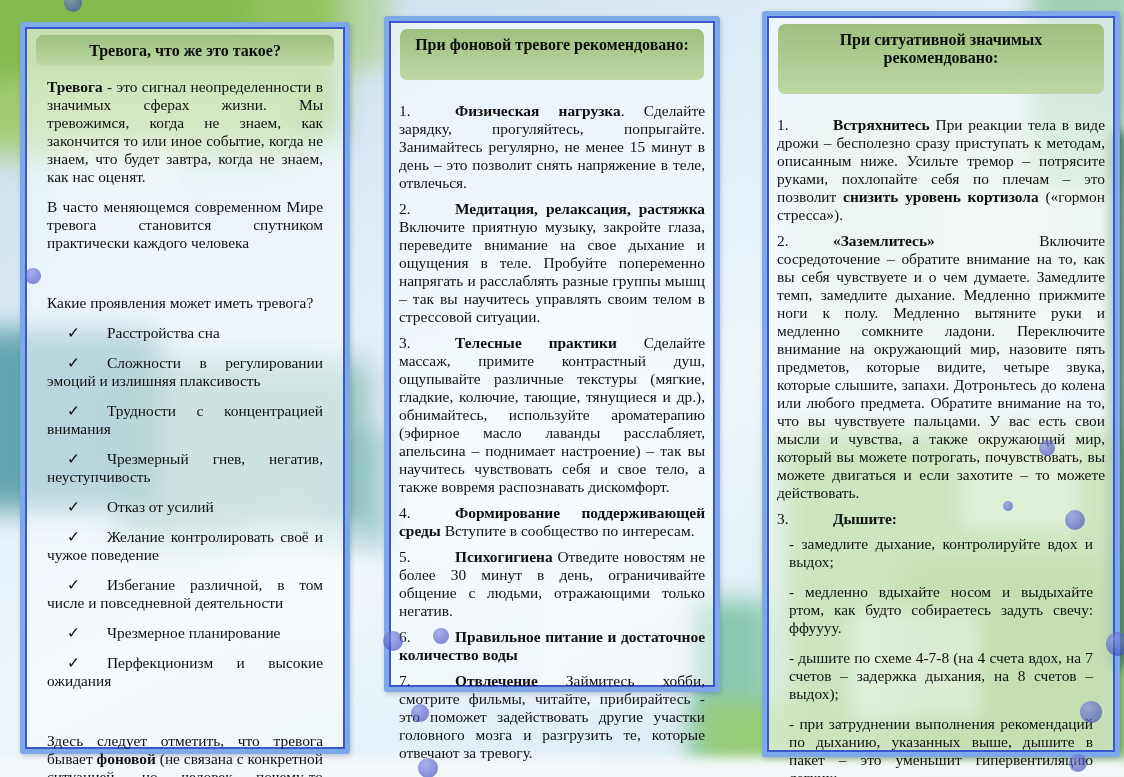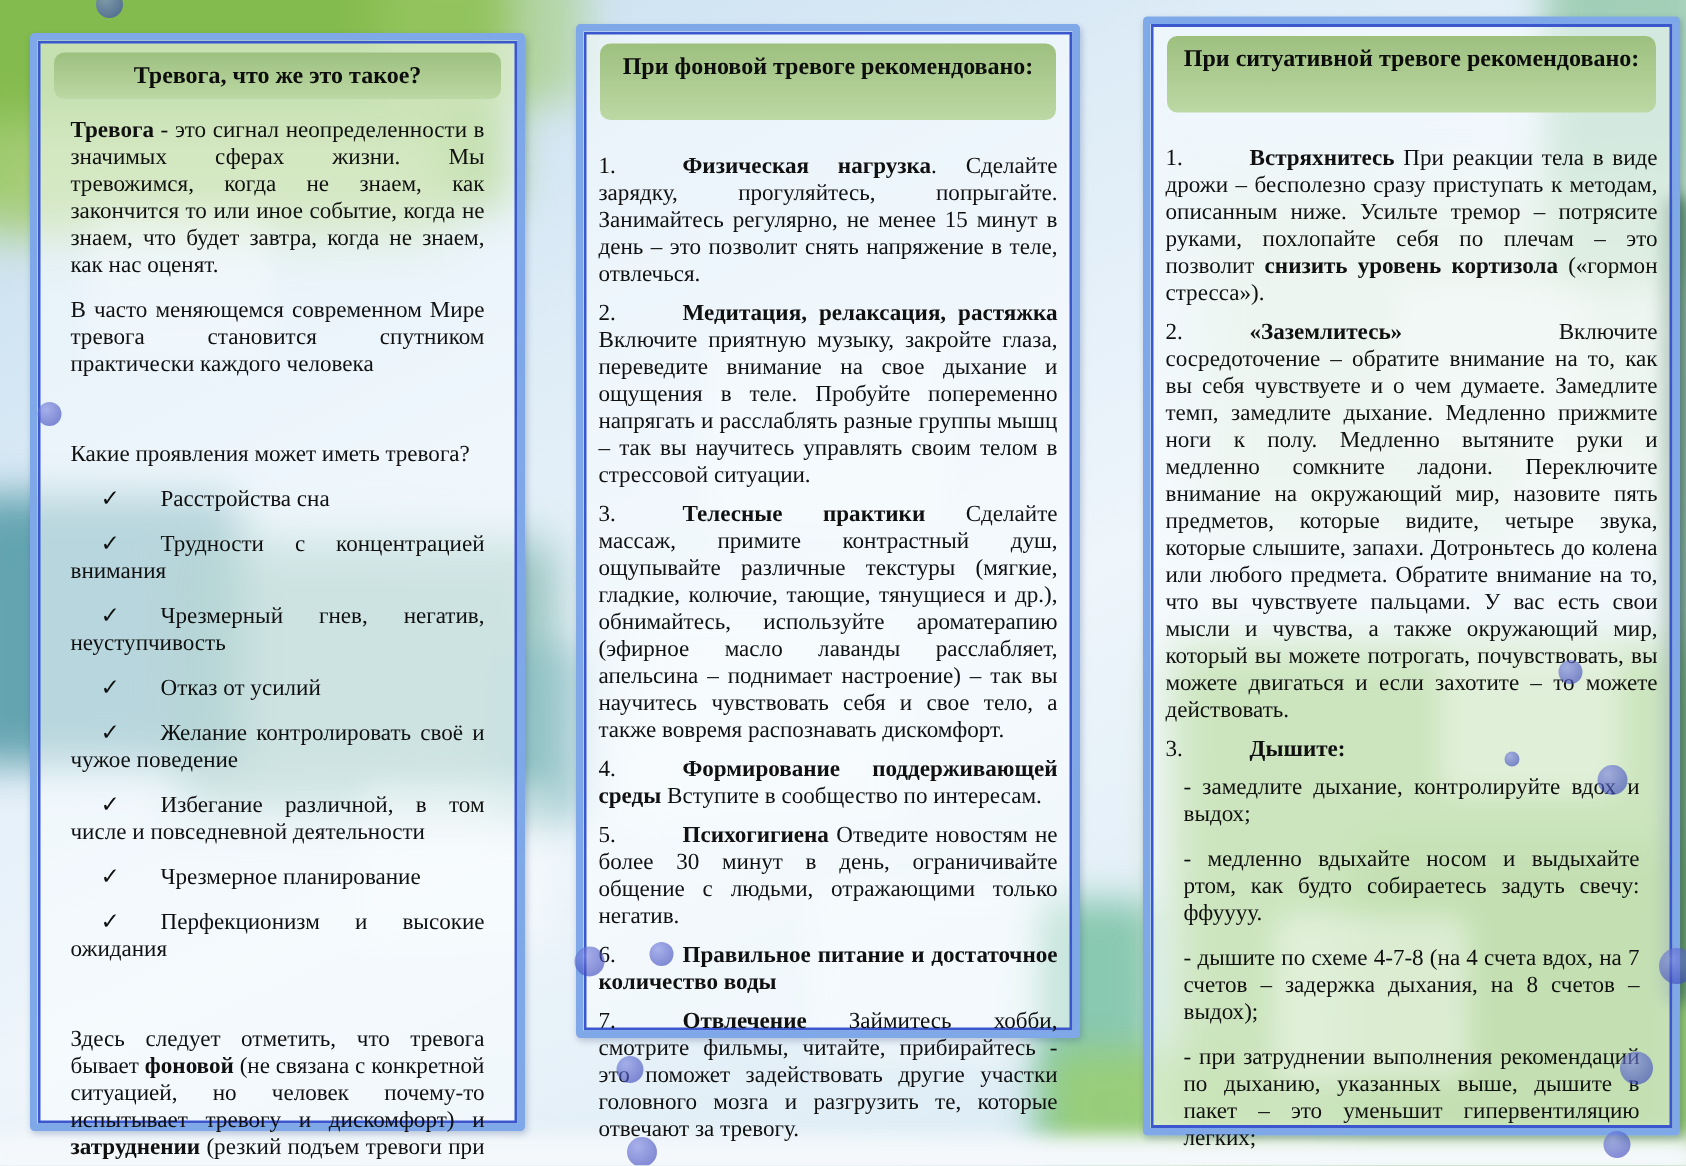--- a/index.html
+++ b/index.html
@@ -69,20 +69,21 @@
   <section class="panel panel-1">
     <header class="band">
       <h2 class="title">Тревога, что же это такое?</h2>
     </header>
     <div class="panel-body">
         <p class="blk p"><b>Тревога</b> - это сигнал неопределенности в значимых сферах жизни. Мы тревожимся, когда не знаем, как закончится то или иное событие, когда не знаем, что будет завтра, когда не знаем, как нас оценят.</p>
         <p class="blk p">В часто меняющемся современном Мире тревога становится спутником практически каждого человека</p>
         <p class="blk spacer"></p>
         <p class="blk p">Какие проявления может иметь тревога?</p>
         <p class="blk check"><span class="tick">✓</span>Расстройства сна</p>
+        <p class="blk check"><span class="tick">✓</span>Сложности в регулировании эмоций и излишняя плаксивость</p>
         <p class="blk check"><span class="tick">✓</span>Трудности с концентрацией внимания</p>
         <p class="blk check"><span class="tick">✓</span>Чрезмерный гнев, негатив, неуступчивость</p>
         <p class="blk check"><span class="tick">✓</span>Отказ от усилий</p>
         <p class="blk check"><span class="tick">✓</span>Желание контролировать своё и чужое поведение</p>
         <p class="blk check"><span class="tick">✓</span>Избегание различной, в том числе и повседневной деятельности</p>
         <p class="blk check"><span class="tick">✓</span>Чрезмерное планирование</p>
         <p class="blk check"><span class="tick">✓</span>Перфекционизм и высокие ожидания</p>
         <p class="blk spacer"></p>
         <p class="blk p">Здесь следует отметить, что тревога бывает <b>фоновой</b> (не связана с конкретной ситуацией, но человек почему-то испытывает тревогу и дискомфорт) и <b>затруднении</b> (резкий подъем тревоги при попадании в волнующую ситуацию, при этом человек может ощущать – нехватку воздуха, сухость во рту, учащенное сердцебиение и др.).</p>
         <p class="blk p">Дышите и разница в самопомощи.</p>
@@ -91,21 +92,21 @@
 
   <section class="panel panel-2">
     <header class="band tall">
       <h2 class="title">При фоновой тревоге рекомендовано:</h2>
     </header>
     <div class="panel-body"><p class="blk num"><span class="num">1.</span><b>Физическая нагрузка</b>. Сделайте зарядку, прогуляйтесь, попрыгайте. Занимайтесь регулярно, не менее 15 минут в день – это позволит снять напряжение в теле, отвлечься.</p><p class="blk num"><span class="num">2.</span><b>Медитация, релаксация, растяжка</b> Включите приятную музыку, закройте глаза, переведите внимание на свое дыхание и ощущения в теле. Пробуйте попеременно напрягать и расслаблять разные группы мышц – так вы научитесь управлять своим телом в стрессовой ситуации.</p><p class="blk num"><span class="num">3.</span><b>Телесные практики</b> Сделайте массаж, примите контрастный душ, ощупывайте различные текстуры (мягкие, гладкие, колючие, тающие, тянущиеся и др.), обнимайтесь, используйте ароматерапию (эфирное масло лаванды расслабляет, апельсина – поднимает настроение) – так вы научитесь чувствовать себя и свое тело, а также вовремя распознавать дискомфорт.</p><p class="blk num"><span class="num">4.</span><b>Формирование поддерживающей среды</b> Вступите в сообщество по интересам.</p><p class="blk num"><span class="num">5.</span><b>Психогигиена</b> Отведите новостям не более 30 минут в день, ограничивайте общение с людьми, отражающими только негатив.</p><p class="blk num"><span class="num">6.</span><b>Правильное питание и достаточное количество воды</b></p><p class="blk num"><span class="num">7.</span><b>Отвлечение</b> Займитесь хобби, смотрите фильмы, читайте, прибирайтесь - это поможет задействовать другие участки головного мозга и разгрузить те, которые отвечают за тревогу.</p></div>
   </section>
 
   <section class="panel panel-3">
     <header class="band tall">
-      <h2 class="title">При ситуативной тревоге рекомендовано:</h2>
+      <h2 class="title">При ситуативной значимых рекомендовано:</h2>
     </header>
     <div class="panel-body"><p class="blk num"><span class="num">1.</span><b>Встряхнитесь</b> При реакции тела в виде дрожи – бесполезно сразу приступать к методам, описанным ниже. Усильте тремор – потрясите руками, похлопайте себя по плечам – это позволит <b>снизить уровень кортизола</b> («гормон стресса»).</p><p class="blk num"><span class="num">2.</span><b>«Заземлитесь»</b> Включите сосредоточение – обратите внимание на то, как вы себя чувствуете и о чем думаете. Замедлите темп, замедлите дыхание. Медленно прижмите ноги к полу. Медленно вытяните руки и медленно сомкните ладони. Переключите внимание на окружающий мир, назовите пять предметов, которые видите, четыре звука, которые слышите, запахи. Дотроньтесь до колена или любого предмета. Обратите внимание на то, что вы чувствуете пальцами. У вас есть свои мысли и чувства, а также окружающий мир, который вы можете потрогать, почувствовать, вы можете двигаться и если захотите – то можете действовать.</p><p class="blk num"><span class="num">3.</span><b>Дышите:</b></p><p class="blk dash">- замедлите дыхание, контролируйте вдох и выдох;</p><p class="blk dash">- медленно вдыхайте носом и выдыхайте ртом, как будто собираетесь задуть свечу: ффуууу.</p><p class="blk dash">- дышите по схеме 4-7-8 (на 4 счета вдох, на 7 счетов – задержка дыхания, на 8 счетов – выдох);</p><p class="blk dash">- при затруднении выполнения рекомендаций по дыханию, указанных выше, дышите в пакет – это уменьшит гипервентиляцию легких;</p></div>
   </section>
 <div class="dot" style="left: 64px; top: -6px; width: 18px; height: 18px;"></div>
     <div class="dot" style="left: 25px; top: 268px; width: 16px; height: 16px;"></div>
     <div class="dot" style="left: 383px; top: 631px; width: 20px; height: 20px;"></div>
     <div class="dot" style="left: 433px; top: 628px; width: 16px; height: 16px;"></div>
     <div class="dot" style="left: 418px; top: 758px; width: 20px; height: 20px;"></div>
     <div class="dot" style="left: 411px; top: 704px; width: 18px; height: 18px;"></div>
     <div class="dot" style="left: 1039px; top: 440px; width: 16px; height: 16px;"></div>

